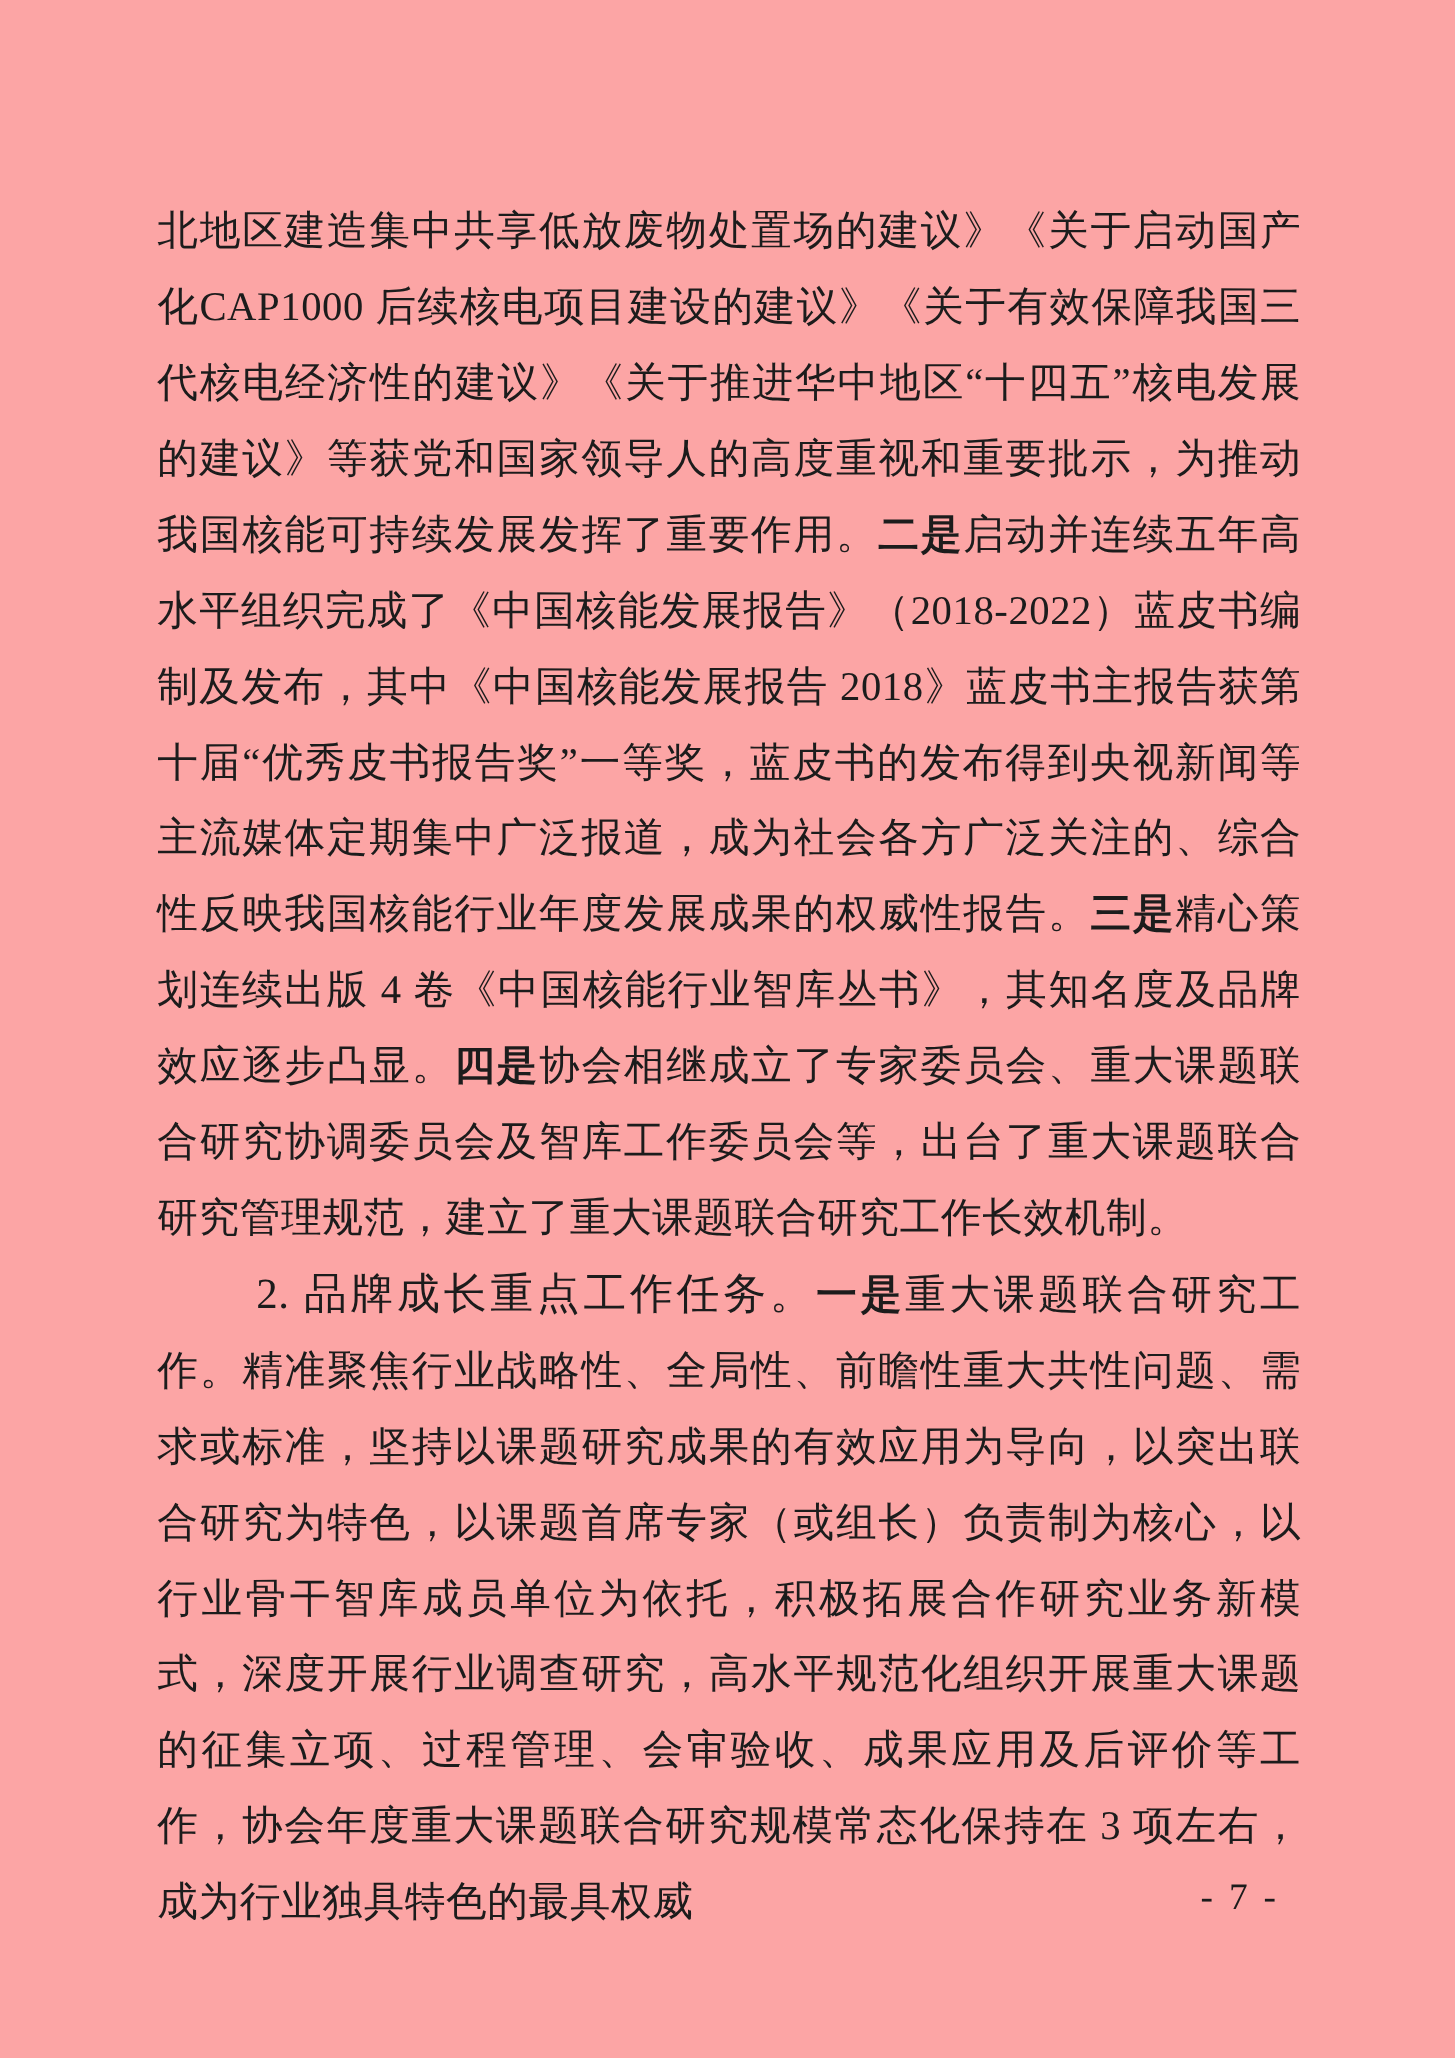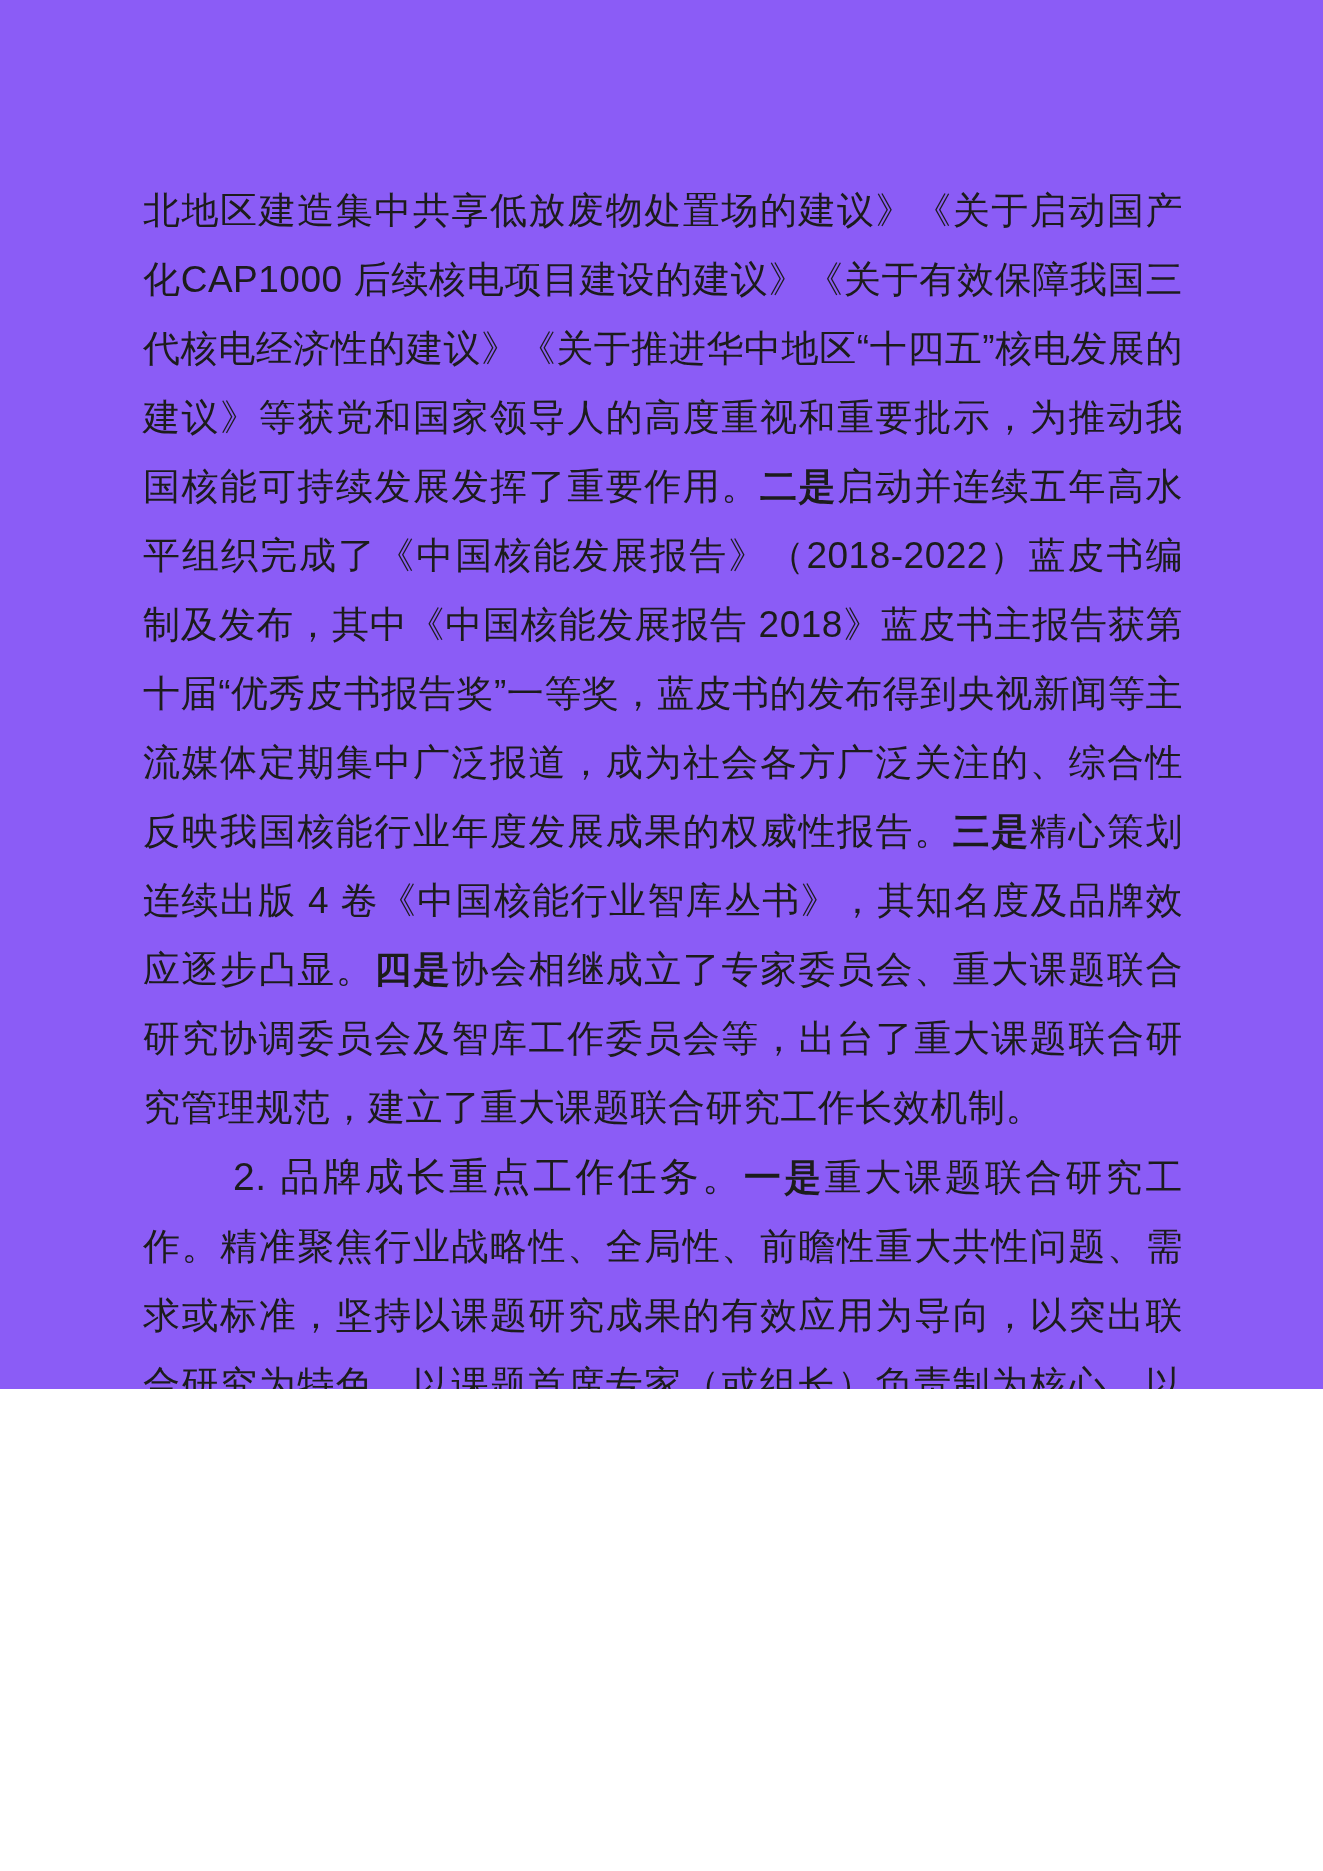--- a/index.html
+++ b/index.html
@@ -3,24 +3,24 @@
 <meta charset="utf-8">
 <style>
   html, body {
     margin: 0;
     padding: 0;
     background: #ffffff;
   }
   .page {
     position: relative;
     width: 1323px;
-    height: 1389px;
-    background: #8b5cf6;
+    height: 1871px;
+    background: #fca5a5;
     overflow: hidden;
-    font-family: Liberation Sans, sans-serif;
+    font-family: Liberation Serif, serif;
     color: #1c1c1c;
   }
   .content {
     position: absolute;
     left: 143px;
     top: 176px;
     width: 1040px;
     font-size: 37px;
     line-height: 69px;
     text-align: justify;
@@ -53,16 +53,16 @@
     color: #1c1c1c;
     white-space: pre;
   }
 </style>
 </head>
 <body>
 
 <div class="page">
   <div class="content">
     <p class="para"><span class="run-normal">北地区建造集中共享低放废物处置场的建议》《关于启动国产化CAP1000 后续核电项目建设的建议》《关于有效保障我国三代核电经济性的建议》《关于推进华中地区“十四五”核电发展的建议》等获党和国家领导人的高度重视和重要批示，为推动我国核能可持续发展发挥了重要作用。</span><span class="run-bold">二是</span><span class="run-normal">启动并连续五年高水平组织完成了《中国核能发展报告》（2018-2022）蓝皮书编制及发布，其中《中国核能发展报告 2018》蓝皮书主报告获第十届“优秀皮书报告奖”一等奖，蓝皮书的发布得到央视新闻等主流媒体定期集中广泛报道，成为社会各方广泛关注的、综合性反映我国核能行业年度发展成果的权威性报告。</span><span class="run-bold">三是</span><span class="run-normal">精心策划连续出版 4 卷《中国核能行业智库丛书》，其知名度及品牌效应逐步凸显。</span><span class="run-bold">四是</span><span class="run-normal">协会相继成立了专家委员会、重大课题联合研究协调委员会及智库工作委员会等，出台了重大课题联合研究管理规范，建立了重大课题联合研究工作长效机制。</span></p>
-    <p class="para indent"><span class="run-kai">2. 品牌成长重点工作任务。</span><span class="run-bold">一是</span><span class="run-normal">重大课题联合研究工作。精准聚焦行业战略性、全局性、前瞻性重大共性问题、需求或标准，坚持以课题研究成果的有效应用为导向，以突出联合研究为特色，以课题首席专家（或组长）负责制为核心，以行业骨干智库成员单位为依托，积极拓展合作研究业务新模式，深度开展行业调查研究，高水平规范化组织开展重大课题的征集立项、过程管理、会审验收、成果应用及后评价等工作，协会年度重大课题联合研究规模常态化保持在 10 项左右，成为行业独具特色的最具权威</span></p>
+    <p class="para indent"><span class="run-kai">2. 品牌成长重点工作任务。</span><span class="run-bold">一是</span><span class="run-normal">重大课题联合研究工作。精准聚焦行业战略性、全局性、前瞻性重大共性问题、需求或标准，坚持以课题研究成果的有效应用为导向，以突出联合研究为特色，以课题首席专家（或组长）负责制为核心，以行业骨干智库成员单位为依托，积极拓展合作研究业务新模式，深度开展行业调查研究，高水平规范化组织开展重大课题的征集立项、过程管理、会审验收、成果应用及后评价等工作，协会年度重大课题联合研究规模常态化保持在 3 项左右，成为行业独具特色的最具权威</span></p>
   </div>
   <div class="page-number">- 7 -</div>
 </div>
 
 </body></html>

